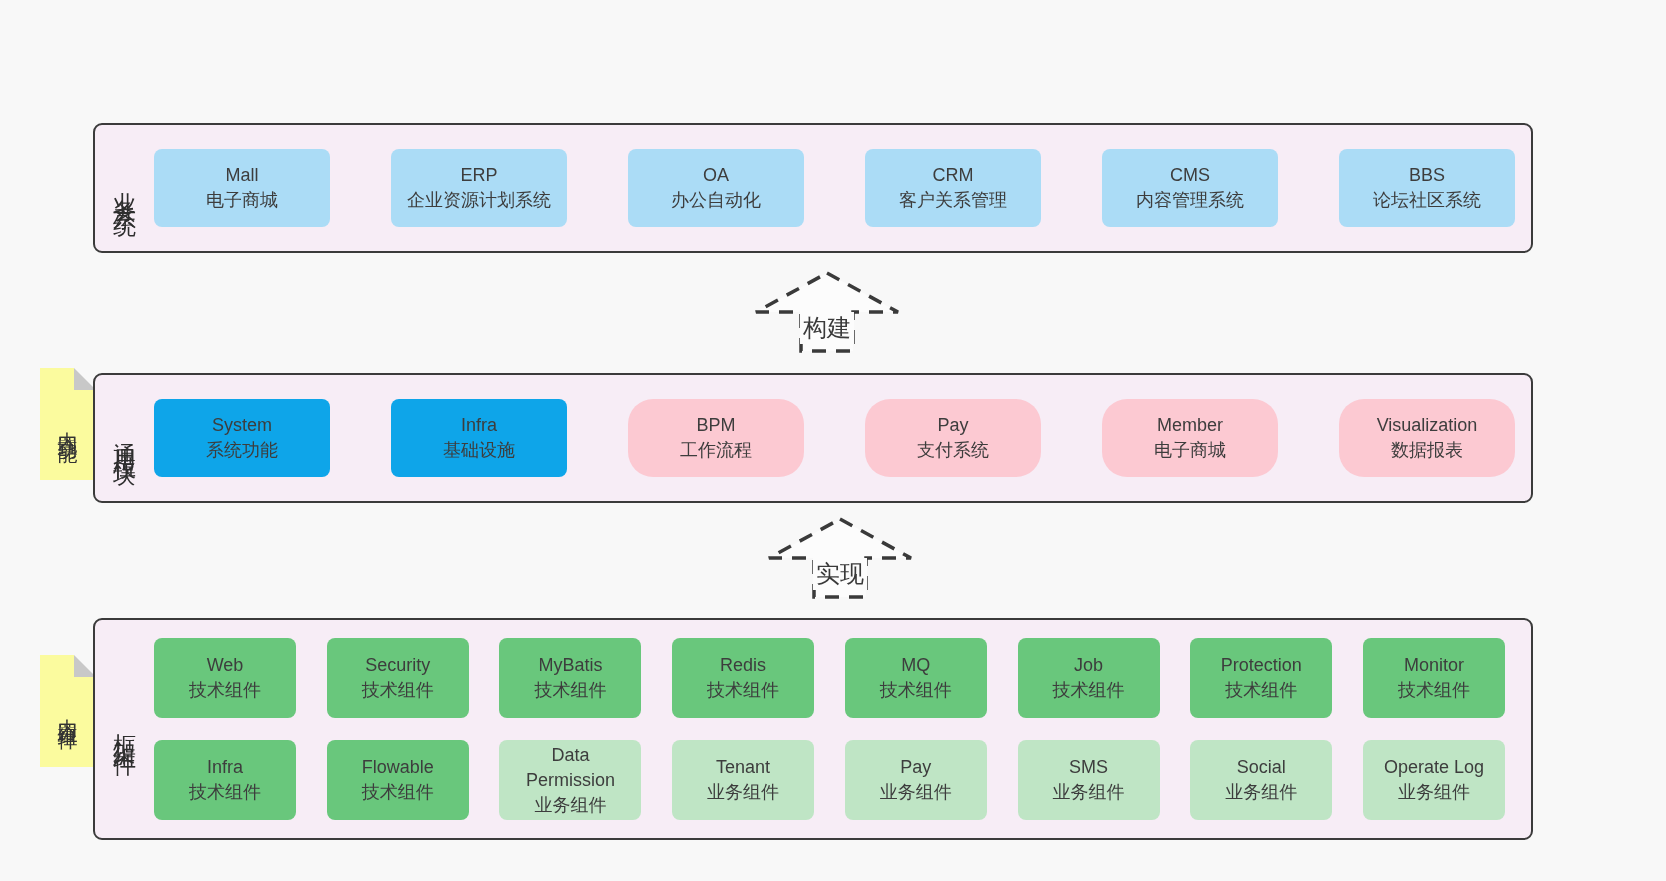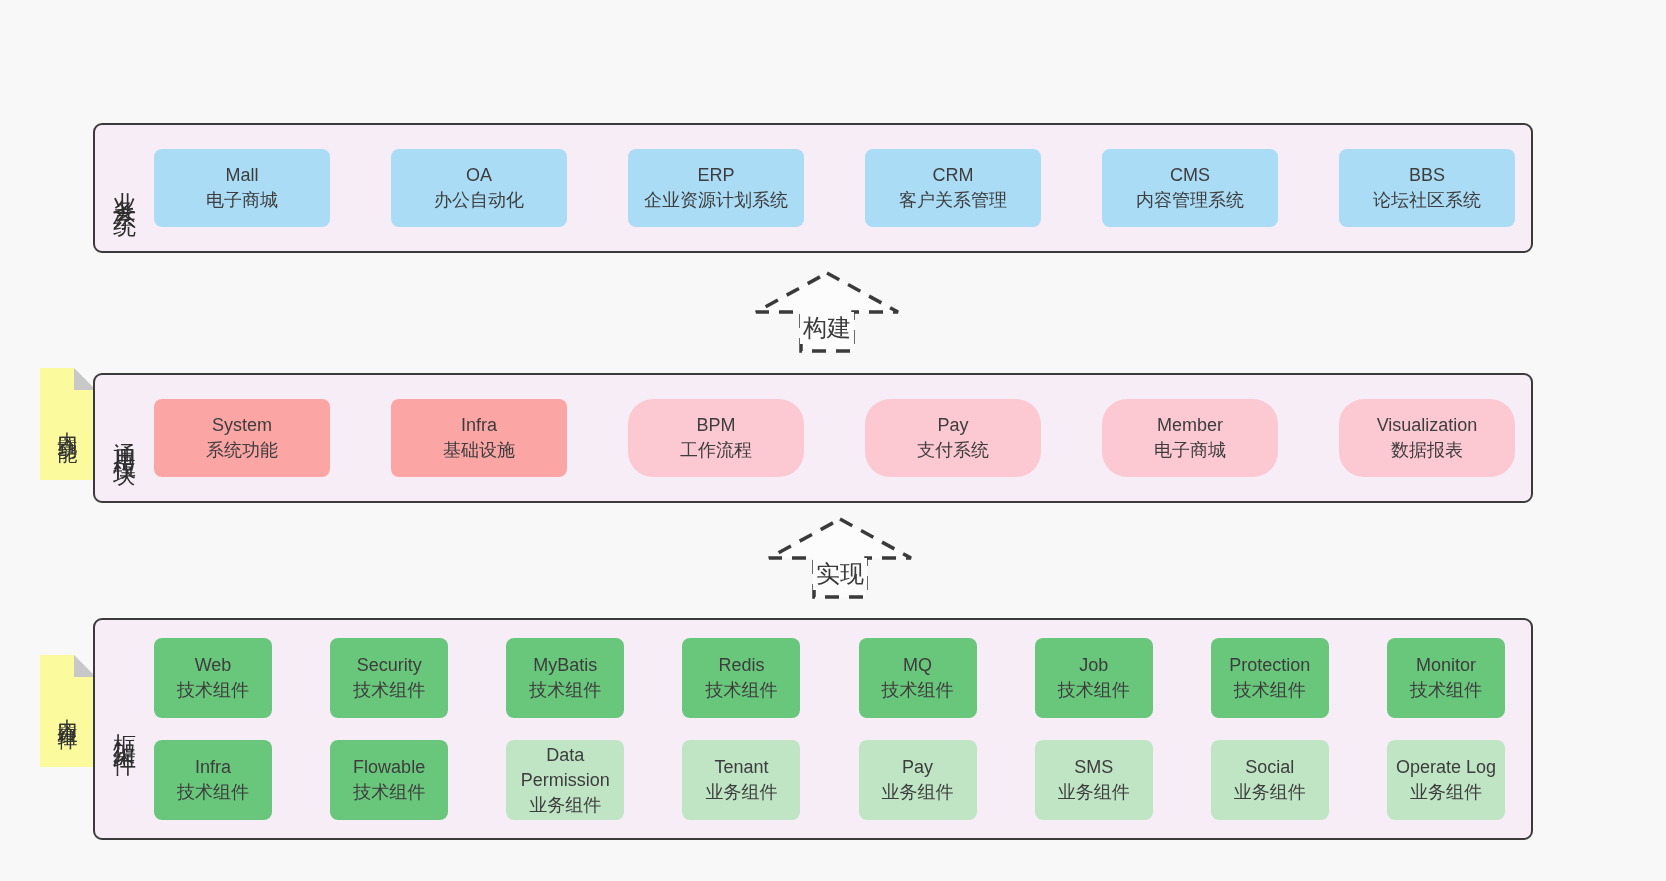--- a/index.html
+++ b/index.html
@@ -24,23 +24,23 @@
   }
   .boxes{flex:1;display:flex;align-items:center;justify-content:space-between;padding-right:16px;}
   .rows{flex:1;display:flex;flex-direction:column;justify-content:center;gap:22px;padding-right:26px;}
   .row{display:flex;justify-content:space-between;}
   
   .box{
     border-radius:8px;display:flex;flex-direction:column;align-items:center;justify-content:center;
     text-align:center;font-size:18px;line-height:25px;box-sizing:border-box;padding:0 8px;
   }
   .boxes .box{width:176px;height:78px;}
-  .row .box{width:118px;height:80px;}
+  .row .box{width:142px;height:80px;}
   .box--blue{background:#abdcf6;}
-  .box--red{background:#fca5a5;}
+  .box--red{background:#0ea5e9;}
   .box--pink{background:#fcc9d2;border-radius:25px;}
   .box--green{background:#69c77c;}
   .box--lightgreen{background:#bfe5c5;}
   
   .arrow{position:absolute;width:150px;height:84px;z-index:1;}
   .arrow--build{left:752px;top:270px;}
   .arrow--implement{left:765px;top:516px;}
   .arrow svg{position:absolute;left:0;top:0;}
   .arrow-label{
     position:absolute;left:50%;top:42px;transform:translateX(-50%);
@@ -69,26 +69,26 @@
 <section class="layer layer--business">
   <div class="label-col">
     <span class="vlabel">业务系统</span>
   </div>
   <div class="boxes">
     <div class="box box--blue">
       <span>Mall</span>
       <span>电子商城</span>
     </div>
     <div class="box box--blue">
+      <span>ERP</span>
+      <span>企业资源计划系统</span>
+    </div>
+    <div class="box box--blue">
       <span>OA</span>
       <span>办公自动化</span>
-    </div>
-    <div class="box box--blue">
-      <span>ERP</span>
-      <span>企业资源计划系统</span>
     </div>
     <div class="box box--blue">
       <span>CRM</span>
       <span>客户关系管理</span>
     </div>
     <div class="box box--blue">
       <span>CMS</span>
       <span>内容管理系统</span>
     </div>
     <div class="box box--blue">

